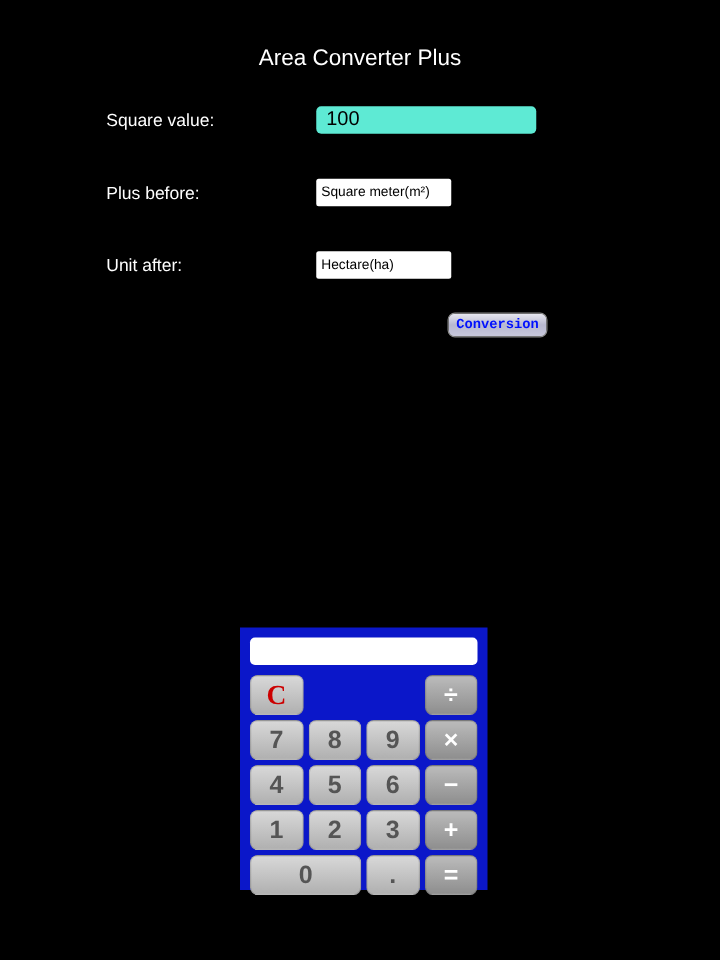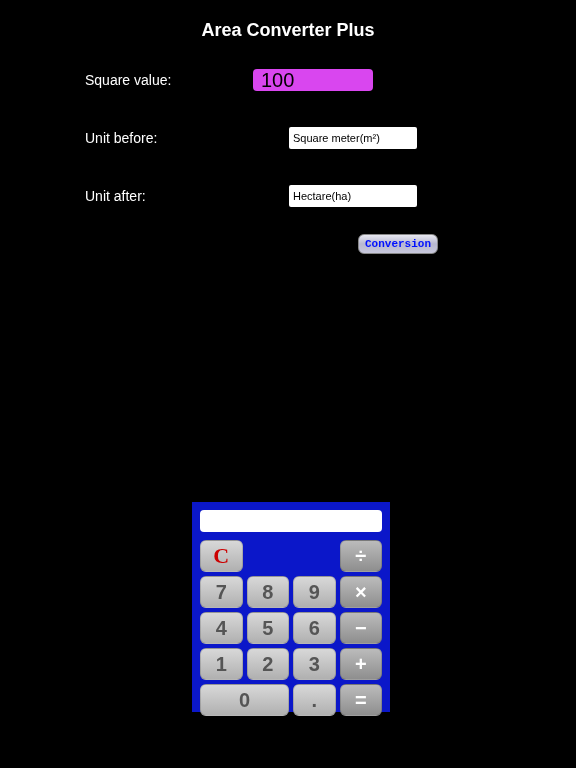--- a/index.html
+++ b/index.html
@@ -8,60 +8,59 @@
       height: 768px;
       background: #000;
       color: #fff;
       font-family: -apple-system, Helvetica, Arial, sans-serif;
       position: relative;
       overflow: hidden;
     }
     .title {
       text-align: center;
       font-size: 18px;
-      padding-top: 20px;
-      font-weight: 700;
+      padding-top: 36px;
+      font-weight: 400;
     }
     .form-area {
       padding-left: 85px;
       padding-top: 28px;
     }
     .row {
       display: flex;
       align-items: center;
       margin-bottom: 36px;
     }
     .label {
       font-size: 14px;
       width: 168px;
     }
     input.text-field {
-      width: 120px;
+      width: 176px;
       height: 22px;
       border-radius: 4px;
       border: none;
-      background: #d946ef;
+      background: #5eead4;
       color: #000;
-      font-size: 20px;
+      font-size: 16px;
       padding: 0 8px;
       font-family: inherit;
     }
     .select-field {
-      width: 128px;
+      width: 108px;
       height: 22px;
       border-radius: 2px;
       border: none;
       background: #fff;
       color: #000;
       font-size: 11px;
       padding: 0 4px;
       display: flex;
       align-items: center;
       cursor: pointer;
-      margin-left: 36px;
     }
     .btn-row {
       padding-left: 253px;
       margin-top: -10px;
       margin-bottom: 26px;
     }
     .aqua-btn {
       display: inline-block;
       background: linear-gradient(#e8e8f0, #b8b8d0 50%, #c8c8dc);
       border: 1px solid #888;
@@ -140,21 +139,21 @@
 <div class="title">Area Converter Plus</div>
 
 <div class="form-area">
 
   <div class="row">
     <div class="label">Square value:</div>
     <input class="text-field" value="100" style="">
   </div>
 
   <div class="row">
-    <div class="label">Unit before:</div>
+    <div class="label">Plus before:</div>
     <div class="select-field">Square meter(m²)</div>
   </div>
 
   <div class="row">
     <div class="label">Unit after:</div>
     <div class="select-field">Hectare(ha)</div>
   </div>
 
   <div class="btn-row">
     <button class="aqua-btn">Conversion</button>

